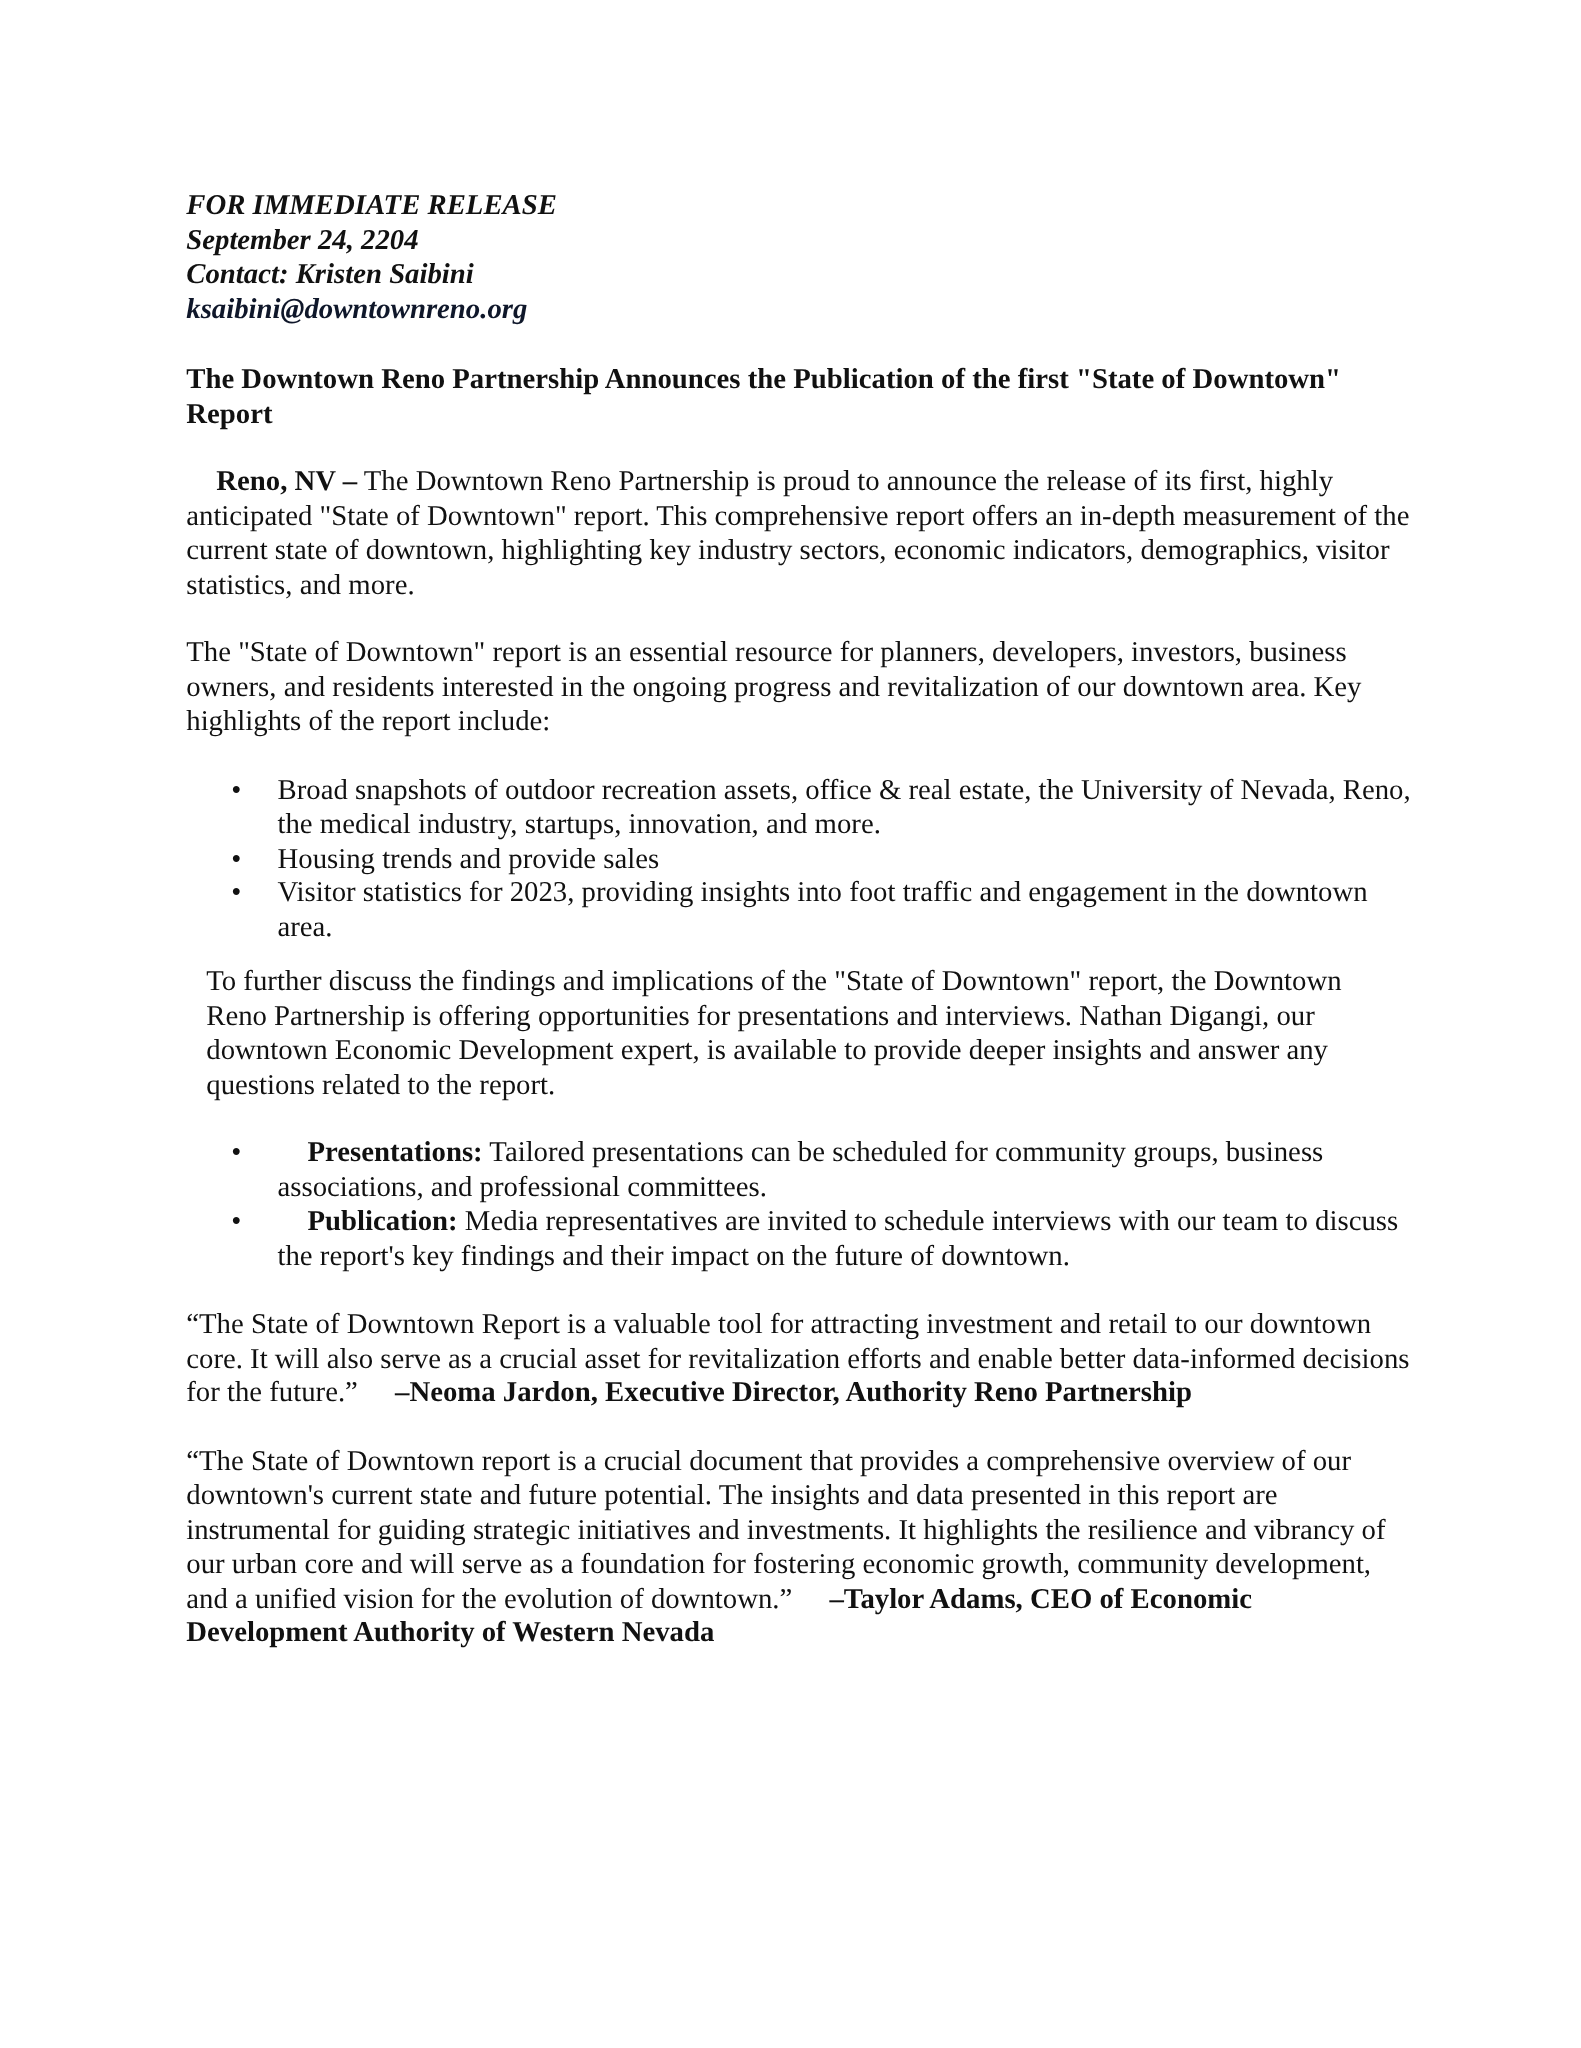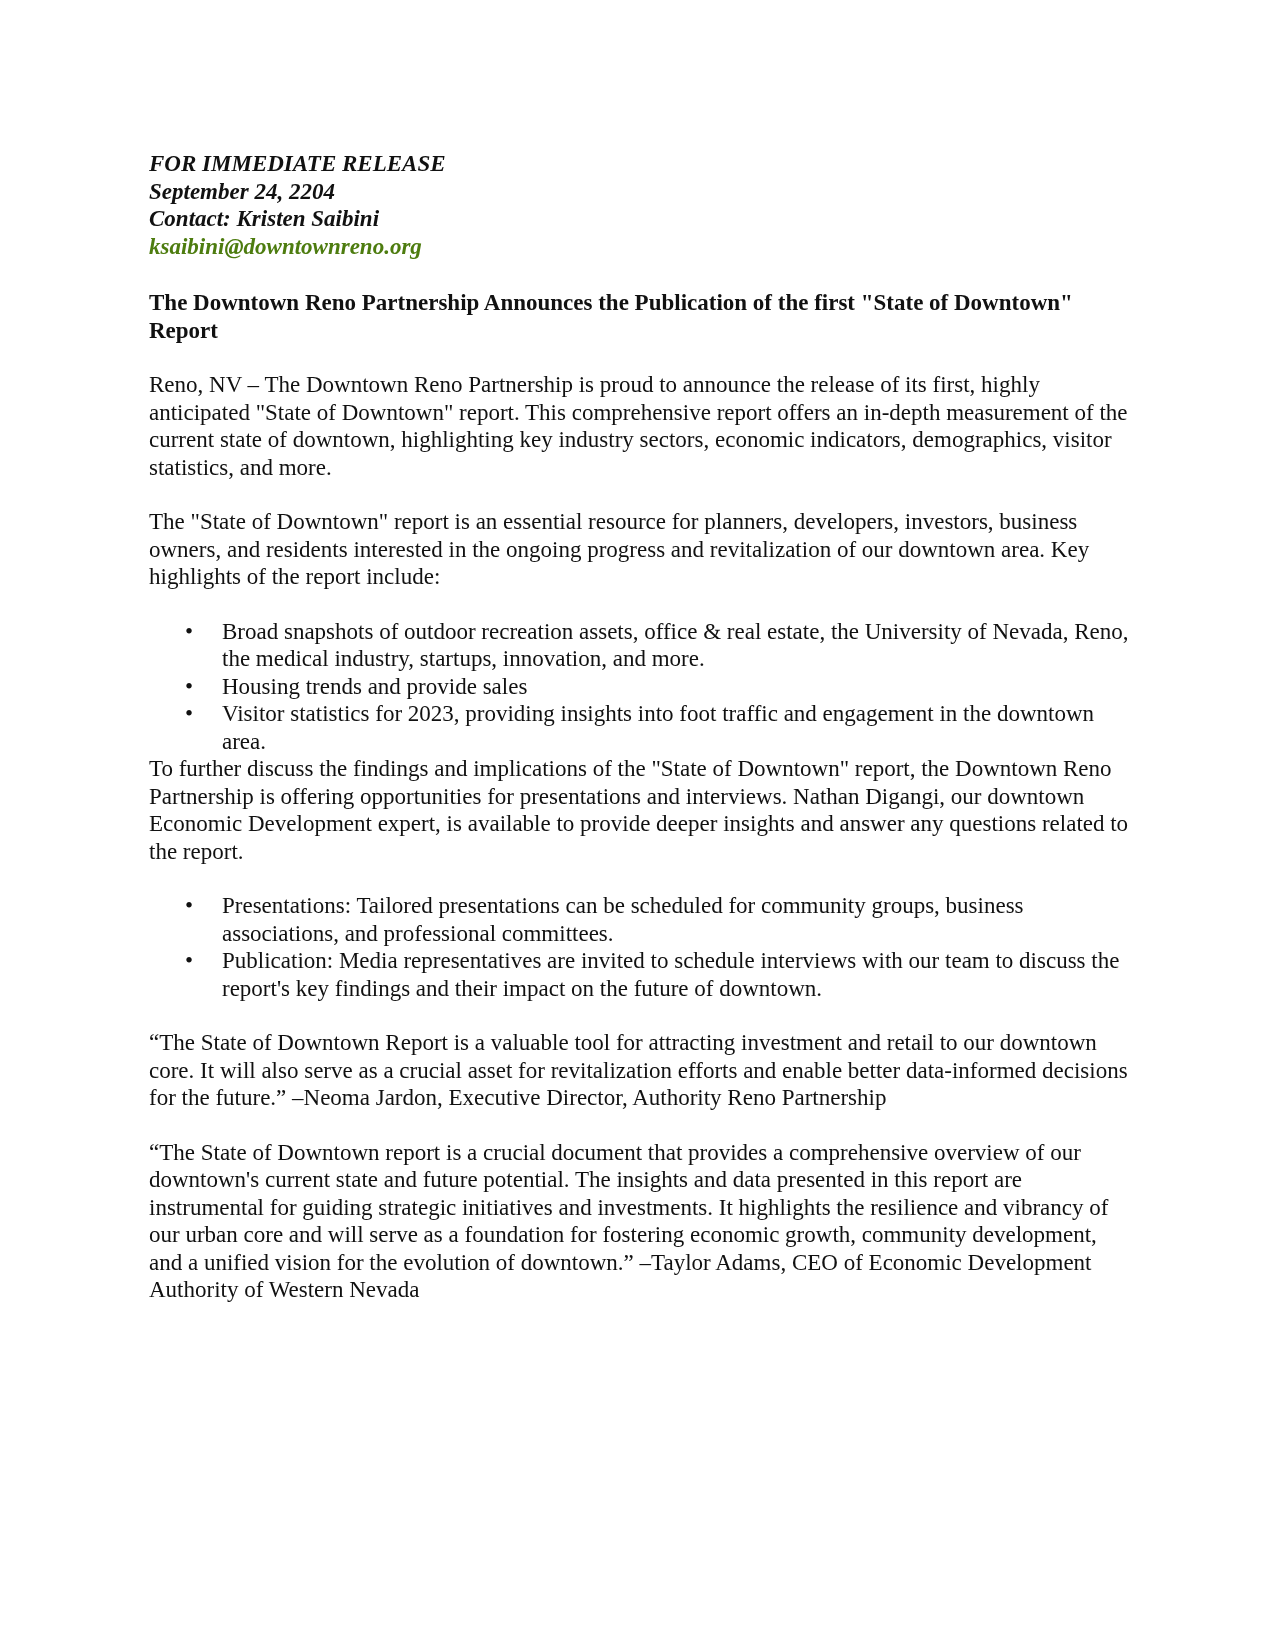--- a/index.html
+++ b/index.html
@@ -13,31 +13,31 @@
       line-height: 27.5px;
       overflow: hidden;
     }
     .page {
       position: absolute;
       left: 149px;
       top: 150px;
       width: 980px;
     }
     .header-block p { margin: 0; font-weight: bold; font-style: italic; }
-    .email { color: #4d7c0f; font-weight: bold; text-decoration: none; }
+    .email { color: #0f172a; font-weight: bold; text-decoration: none; }
     .headline { margin: 29px 0 0 0; font-weight: bold; }
     p.para { margin: 27px 0 0 0; }
-    .b { font-weight: normal; }
+    .b { font-weight: bold; margin-left: 24px; }
     ul.bullets { margin: 27px 0 0 0; padding-left: 0; list-style: none; }
     ul.bullets li { position: relative; padding-left: 73px; }
     ul.bullets li .bullet-dot {
       position: absolute; left: 36px; top: 0;
     }
     .section-title { margin: 27px 0 0 0; font-weight: bold; }
-    .section-body { margin: 0; }
+    .section-body { margin: 16px; }
   </style>
 </head>
 <body>
 
 <div class="page">
 
   <div class="header-block">
     <p>FOR IMMEDIATE RELEASE</p>
     <p>September 24, 2204</p>
     <p>Contact: Kristen Saibini</p>

